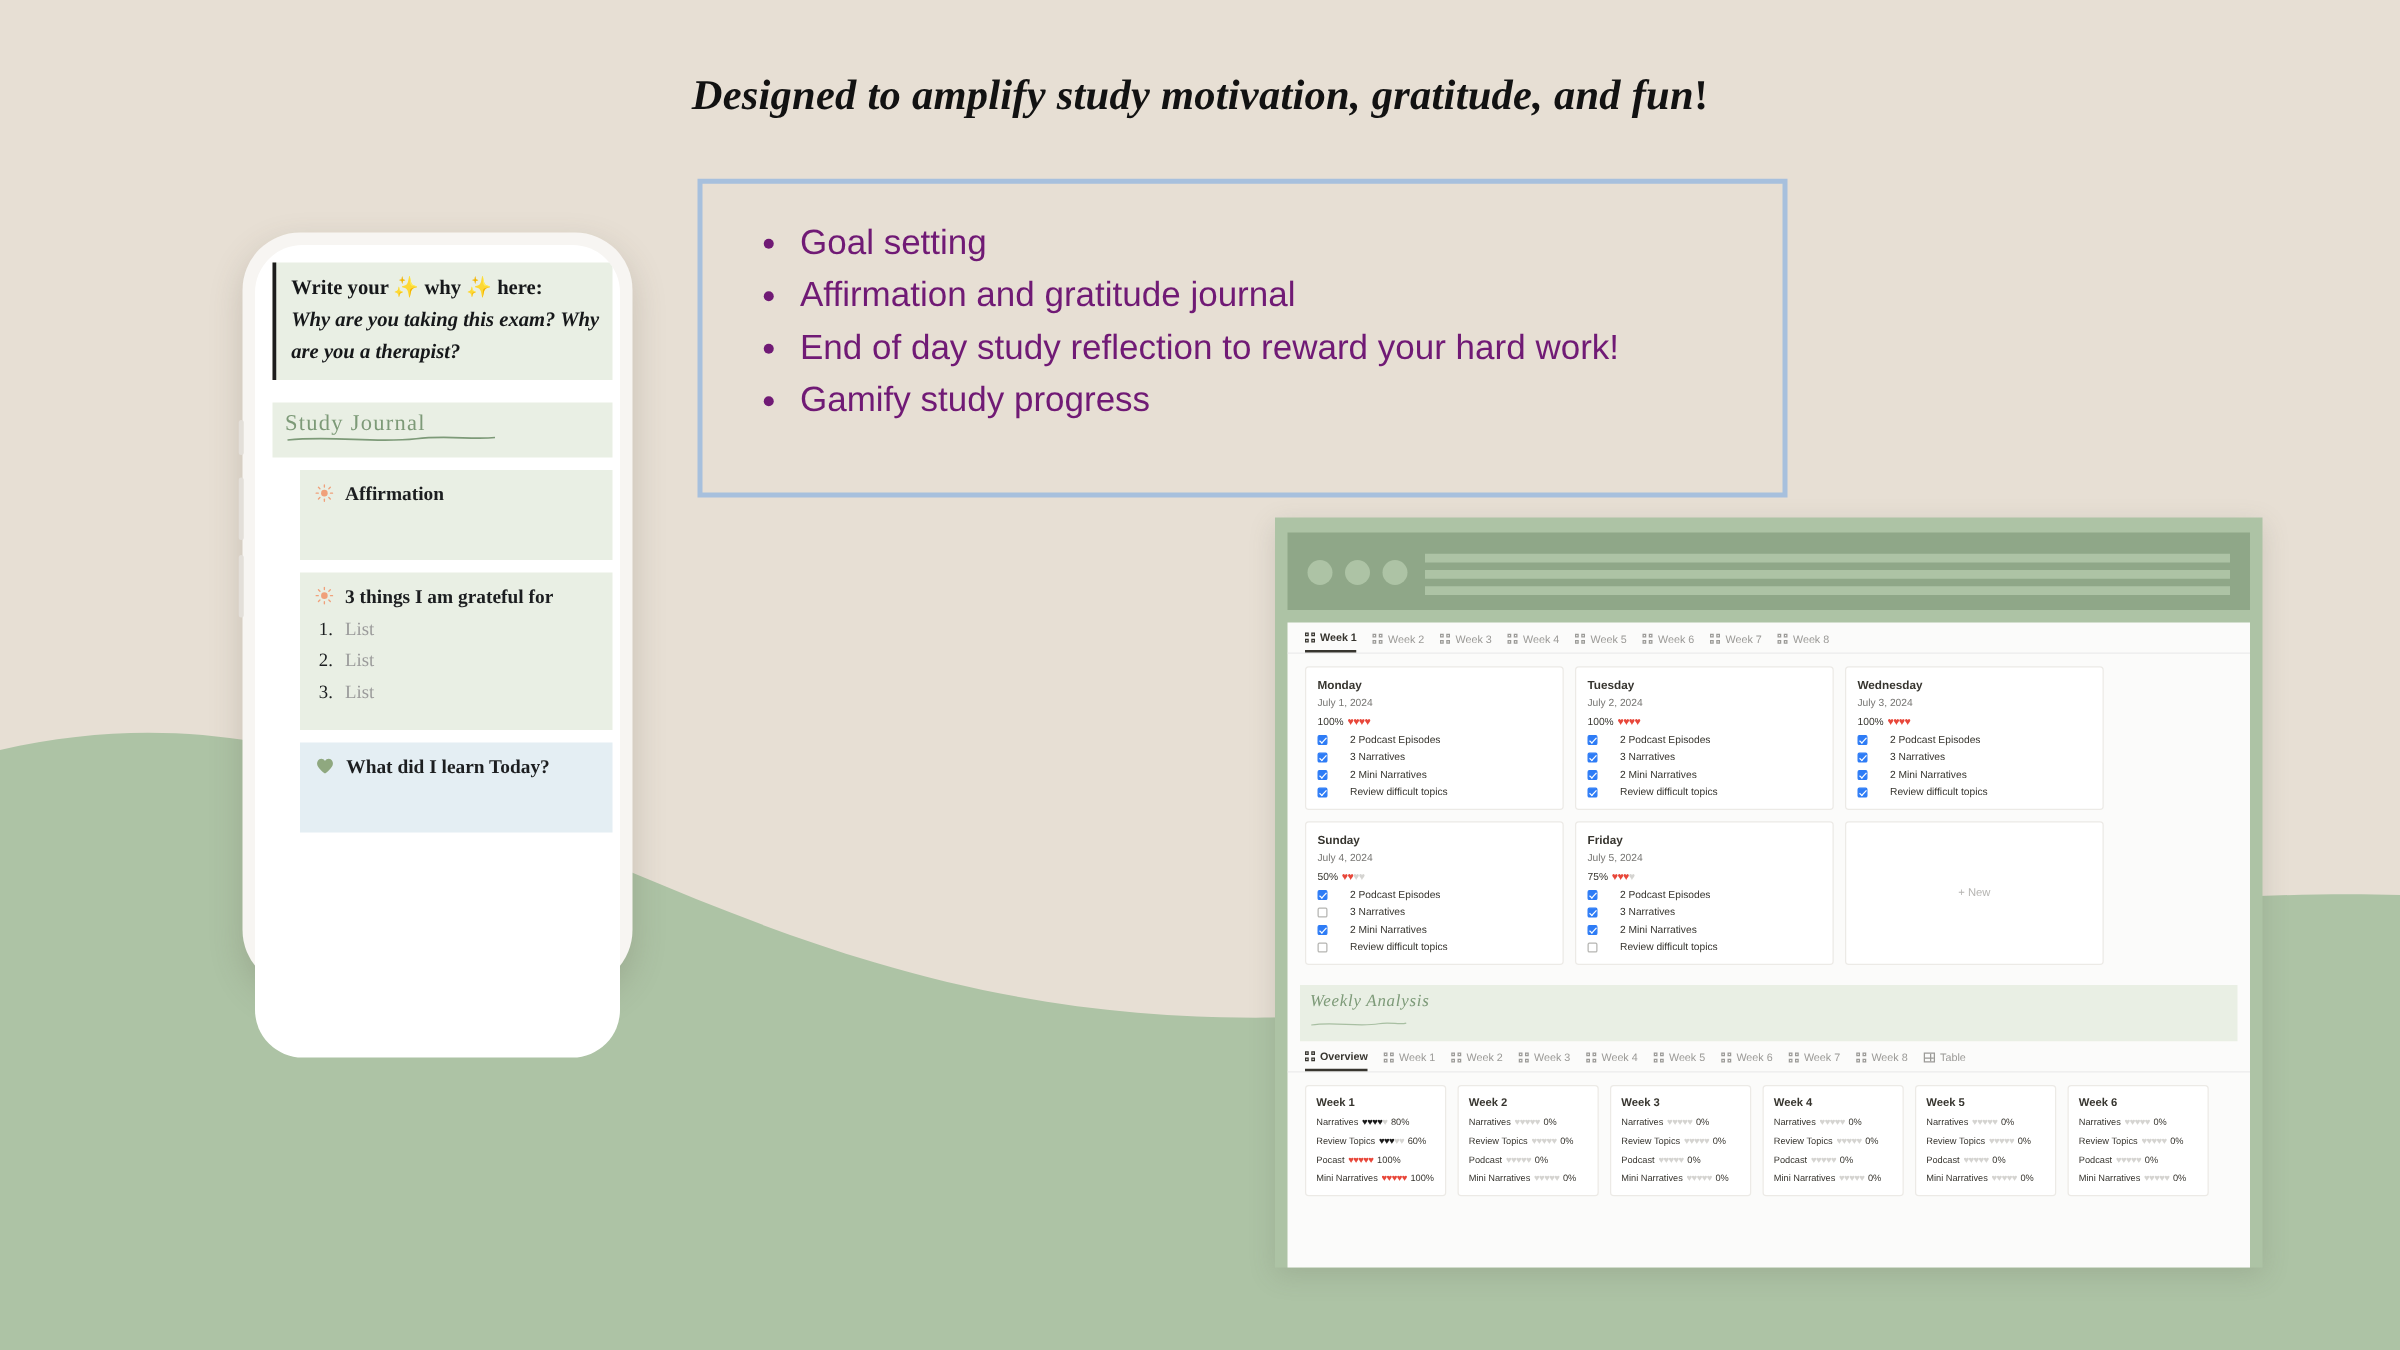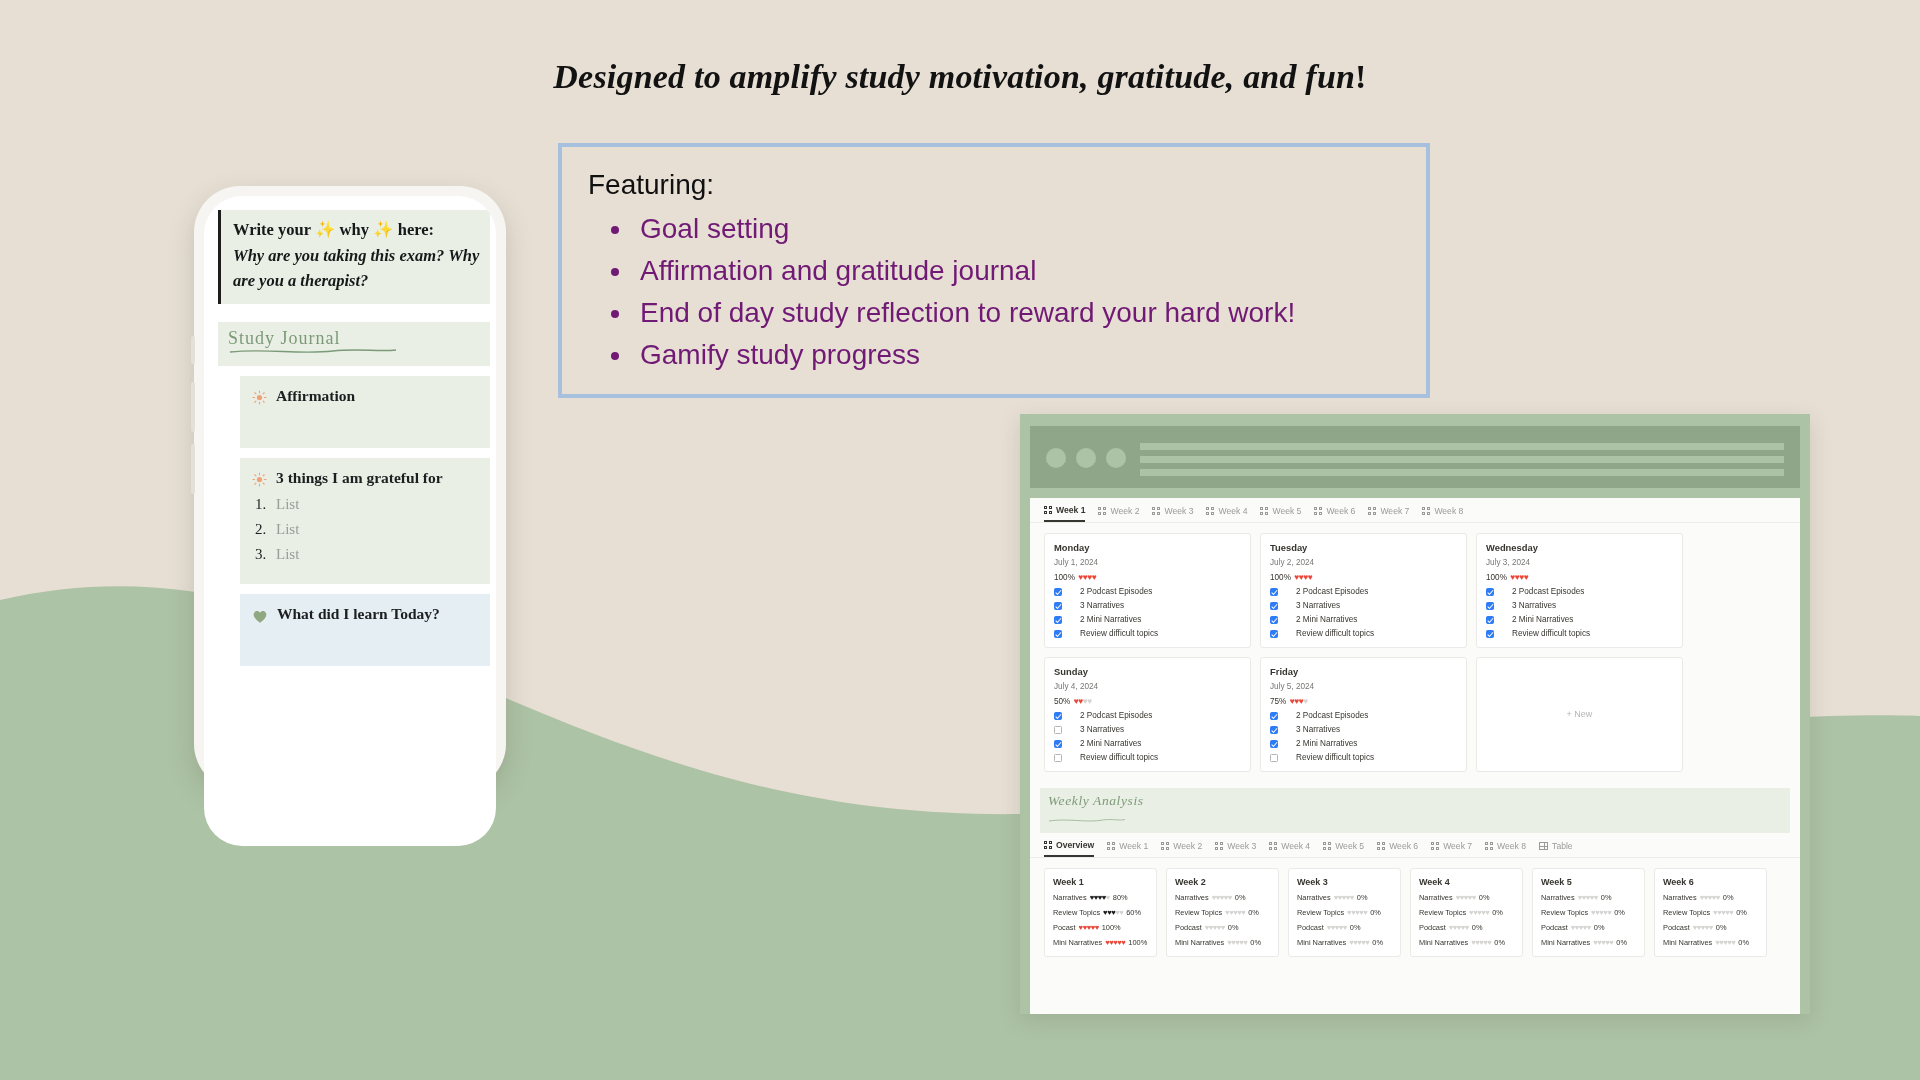--- a/index.html
+++ b/index.html
@@ -96,21 +96,21 @@
     color: #202225; border-bottom: 1px solid #b9b9b9; padding-bottom: 1px;
   }
 
   #yesterday-row { display: flex; align-items: center; gap: 9px; margin-top: 12px; padding-left: 4px; }
   #yesterday-row .tri { font-size: 10px; color: #1c1c1c; }
   #yesterday-row .lbl { font-family: "Liberation Serif", serif; font-size: 15.5px; color: #9d9d9d; }
 
   .card { margin: 10px 6px 0 36px; padding: 11px 12px 13px 12px; }
   .card.green { background: #e9efe4; }
   .card.blue  { background: #e4eef3; }
-  .card-head { display: flex; align-items: flex-end; gap: 9px; }
+  .card-head { display: flex; align-items: flex-start; gap: 9px; }
   .card-title {
     font-family: "Liberation Serif", serif; font-weight: bold;
     font-size: 15.5px; color: #1c1e20; line-height: 1.2;
   }
   .card.green.tall { height: 72px; }
   .card.blue.tall { height: 72px; }
   .num-list { margin: 9px 0 0 18px; }
   .num-list li {
     font-family: "Liberation Serif", serif; font-size: 15px; color: #1c1e20;
     margin-bottom: 8px; padding-left: 6px;
@@ -184,21 +184,20 @@
 </head>
 <body>
 
 <svg id="wave-bg" viewBox="0 0 1920 1080" preserveAspectRatio="none">
   <path id="wave-path" d="M0,600 C260,540 430,690 700,770 C960,848 1180,808 1430,762 C1620,726 1800,712 1920,716 L1920,1080 L0,1080 Z" fill="#adc3a5"></path>
 </svg>
 
 <div id="headline"><span>Designed to amplify study motivation, gratitude, and fun</span><span class="bang">!</span></div>
 
 <div id="featuring-box">
-  <div id="featuring-title">Featuring:</div>
   <ul id="featuring-list">
     <li>Goal setting</li>
     <li>Affirmation and gratitude journal</li>
     <li>End of day study reflection to reward your hard work!</li>
     <li>Gamify study progress</li>
   </ul>
 </div>
 
 <div id="phone">
   <div id="phone-shell"></div>

